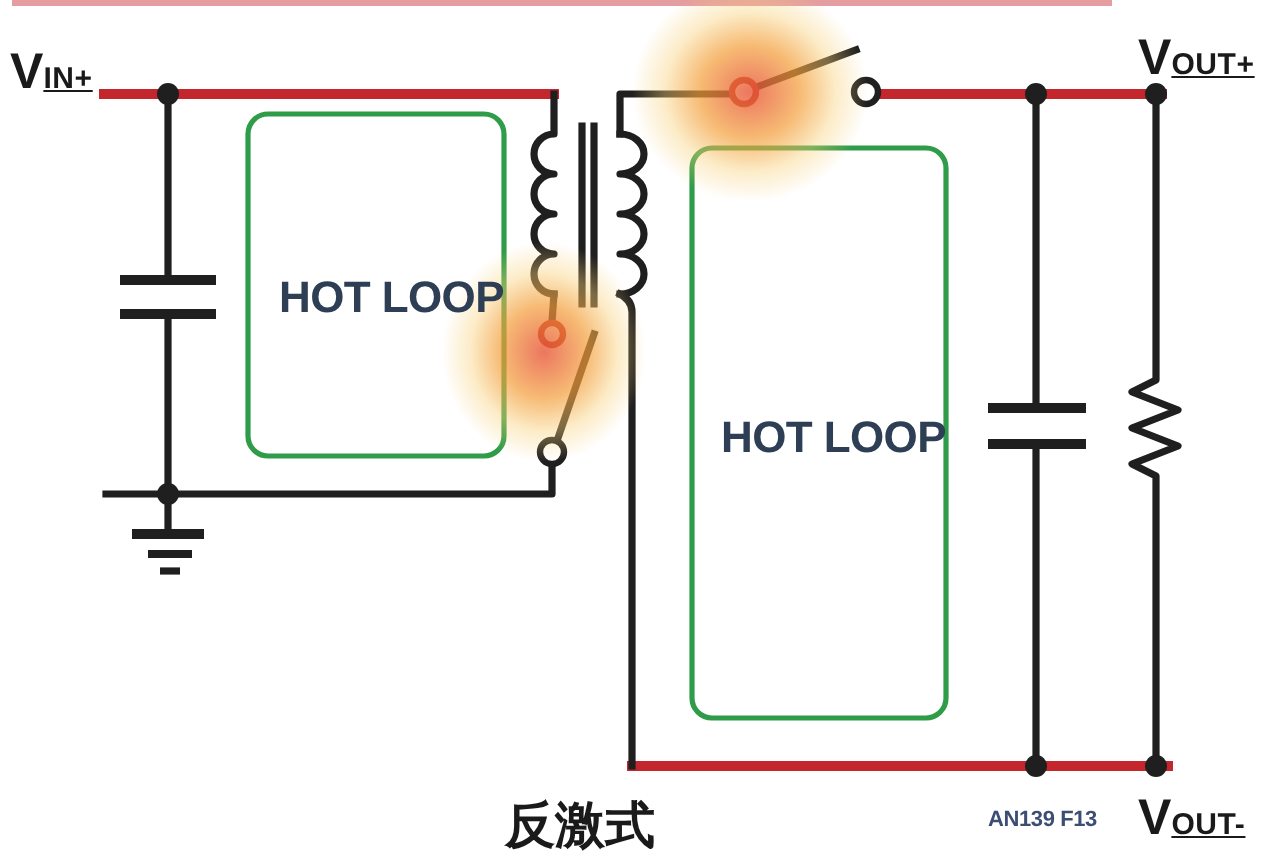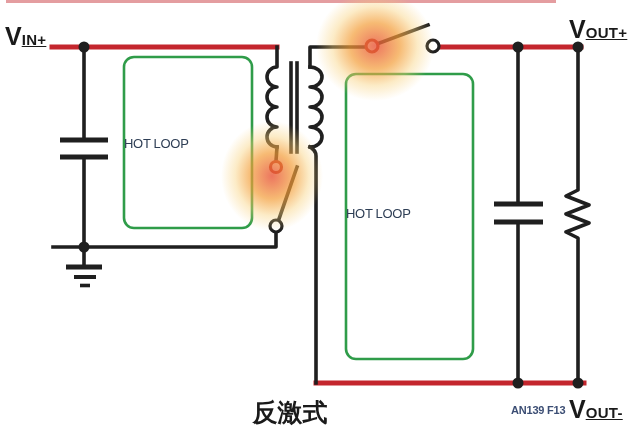--- a/index.html
+++ b/index.html
@@ -20,21 +20,21 @@
         background:radial-gradient(closest-side,
           var(--glow-core) 0%, var(--glow-mid) 42%,
           var(--glow-outer) 72%, rgba(250,225,160,0) 100%);}
   .glow-top{left:316px;top:-9px;width:118px;height:110px;}
   .glow-bottom{left:221px;top:121px;width:102px;height:110px;}
 
   .lbl{position:absolute;z-index:5;color:var(--label-text);white-space:nowrap;}
   .sig{display:flex;align-items:baseline;font-weight:bold;}
   .sig .big{font-size:25px;line-height:24px;}
   .sig .small{font-size:15px;letter-spacing:0.3px;text-decoration:underline;}
-  .hotloop{z-index:5;position:absolute;text-align:left;font-weight:normal;font-size:13px;
+  .hotloop{z-index:5;position:absolute;text-align:right;font-weight:bold;font-size:22px;
            letter-spacing:-0.3px;color:var(--loop-text);}
   .caption{font-size:25px;font-weight:bold;color:var(--label-text);font-family:Liberation Serif, serif;}
   .figref{font-size:11px;font-weight:bold;color:var(--figure-ref-text);letter-spacing:-0.2px;}
   .top-strip{position:absolute;z-index:1;left:6px;top:0;width:550px;height:2.5px;
              background:var(--wire-red);opacity:0.45;}
 </style>
 </head>
 <body>
 
 <div class="stage">
@@ -109,14 +109,14 @@
     <span class="big">V</span>
     <span class="small">OUT-</span>
   </div>
 
   <div class="hotloop" style="left:124px;top:136px;width:128px;">HOT LOOP</div>
 
   <div class="hotloop" style="left:346px;top:206px;width:127px;">HOT LOOP</div>
 
   <div class="lbl caption" style="left:240px;top:396px;width:100px;text-align:center;">反激式</div>
 
-  <div class="lbl figref" style="left:511px;top:404px;">AN139 F13</div>
+  <div class="lbl figref" style="left:494px;top:404px;">AN139 F13</div>
 </div>
 
 </body></html>

